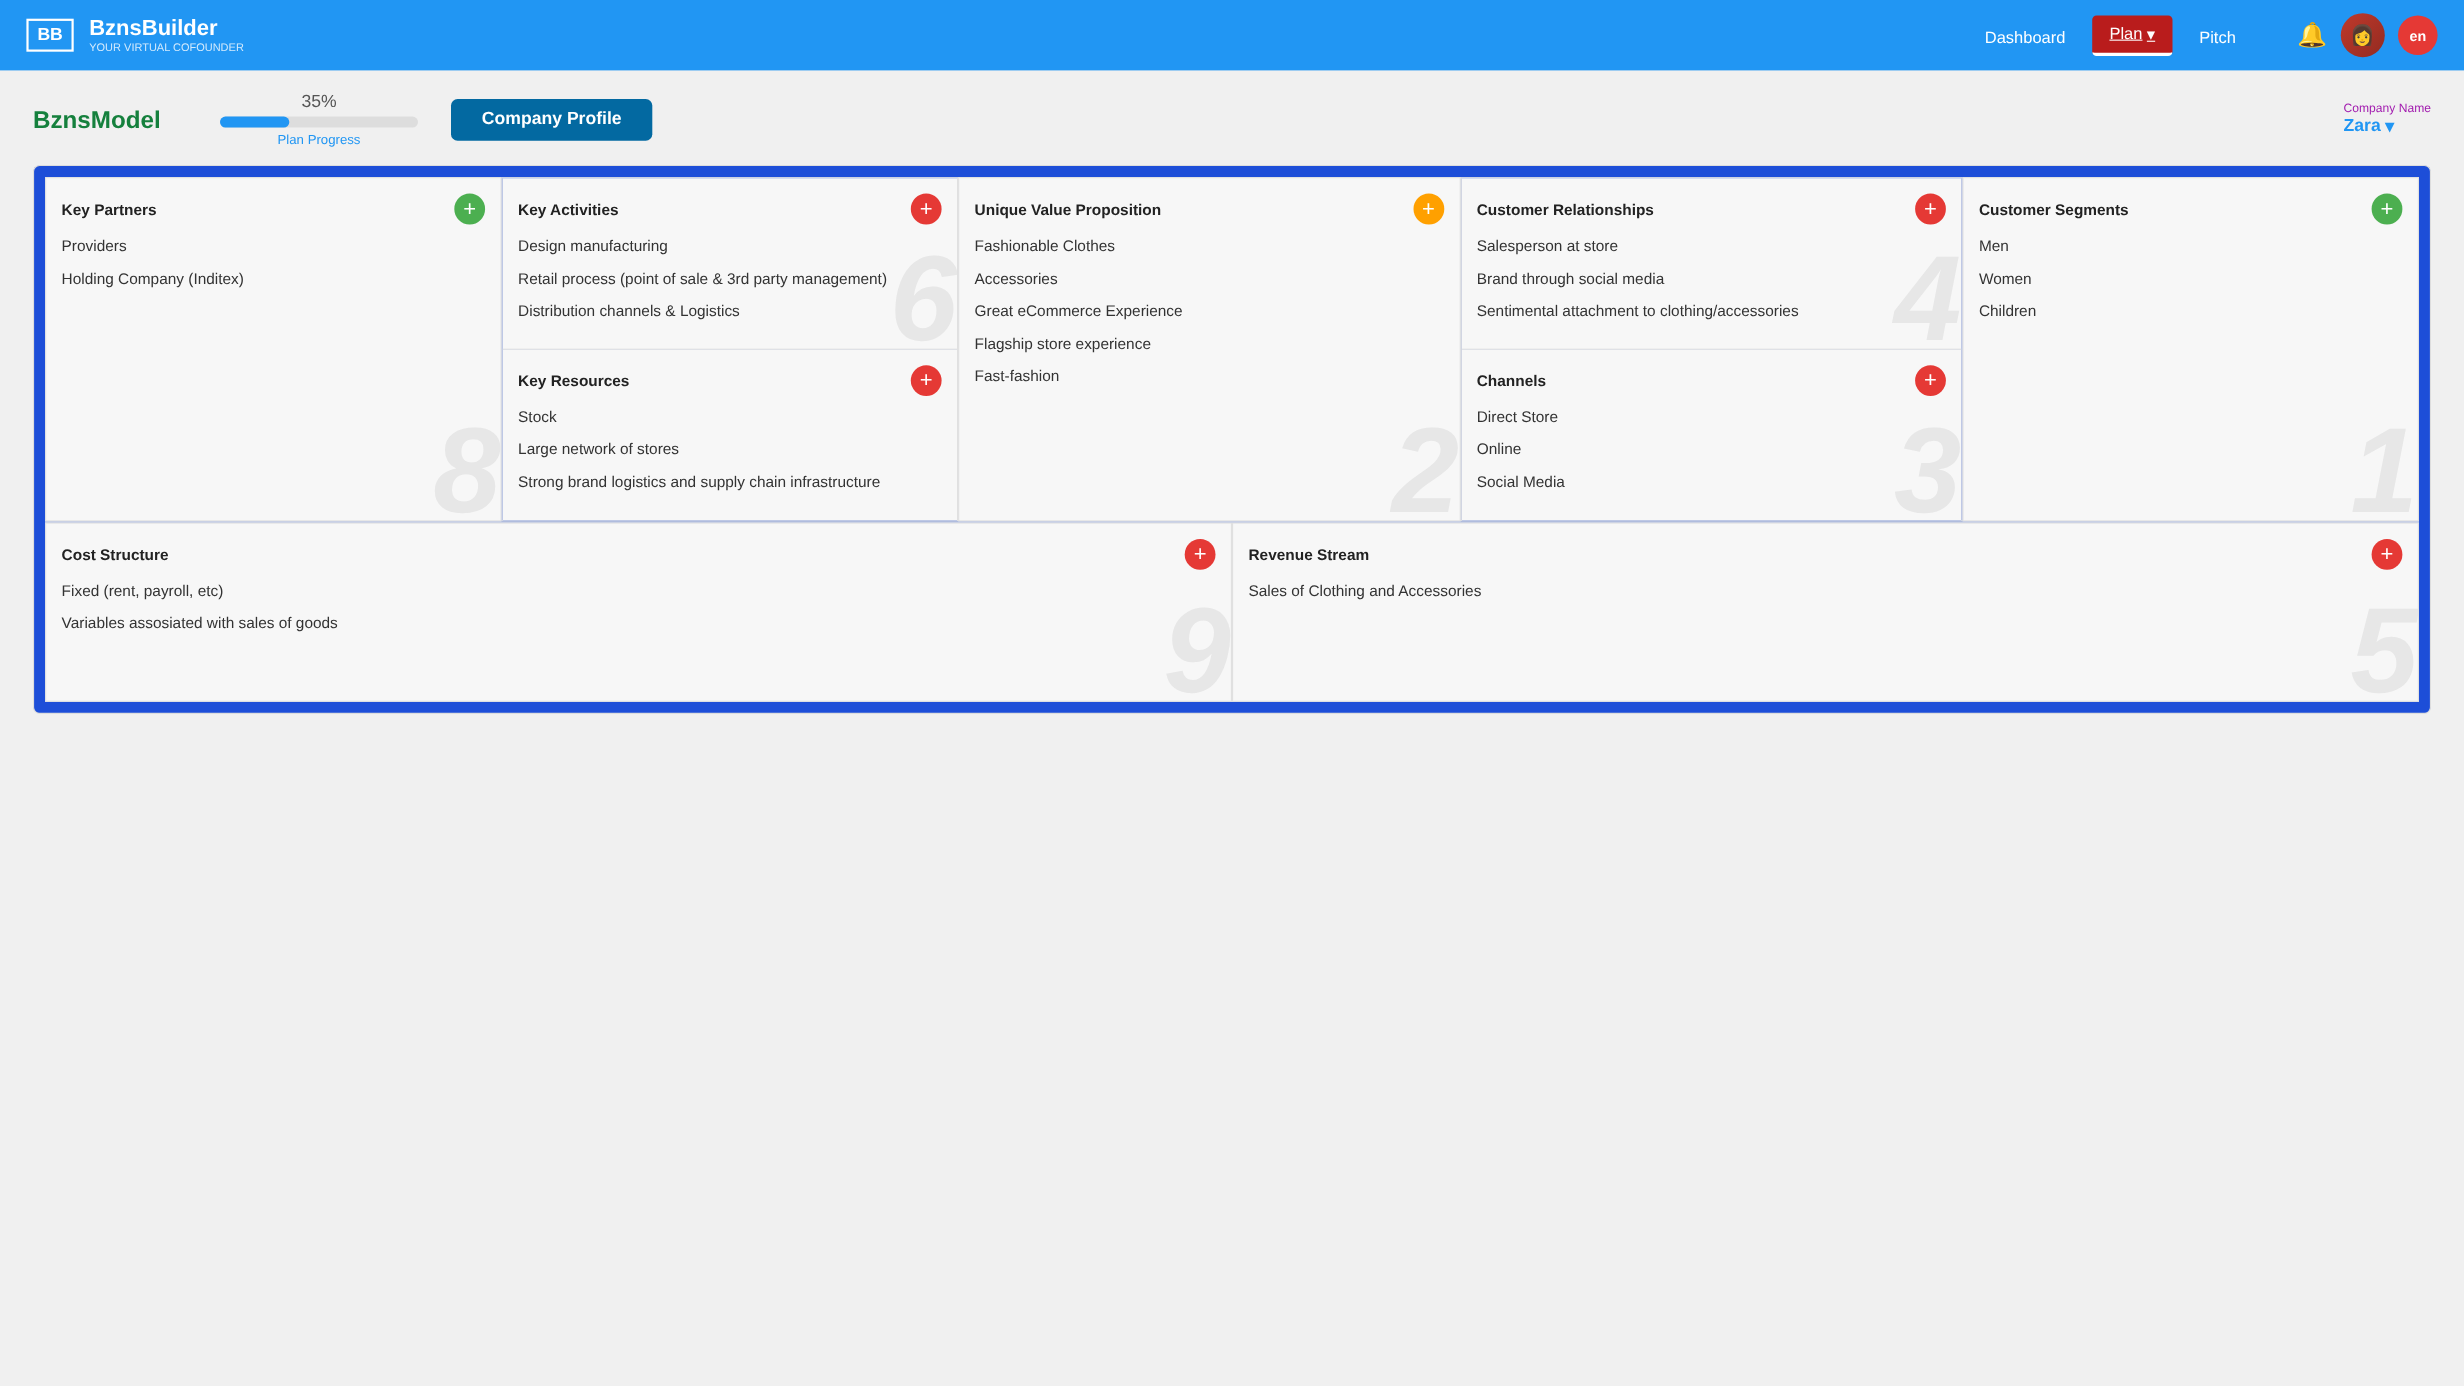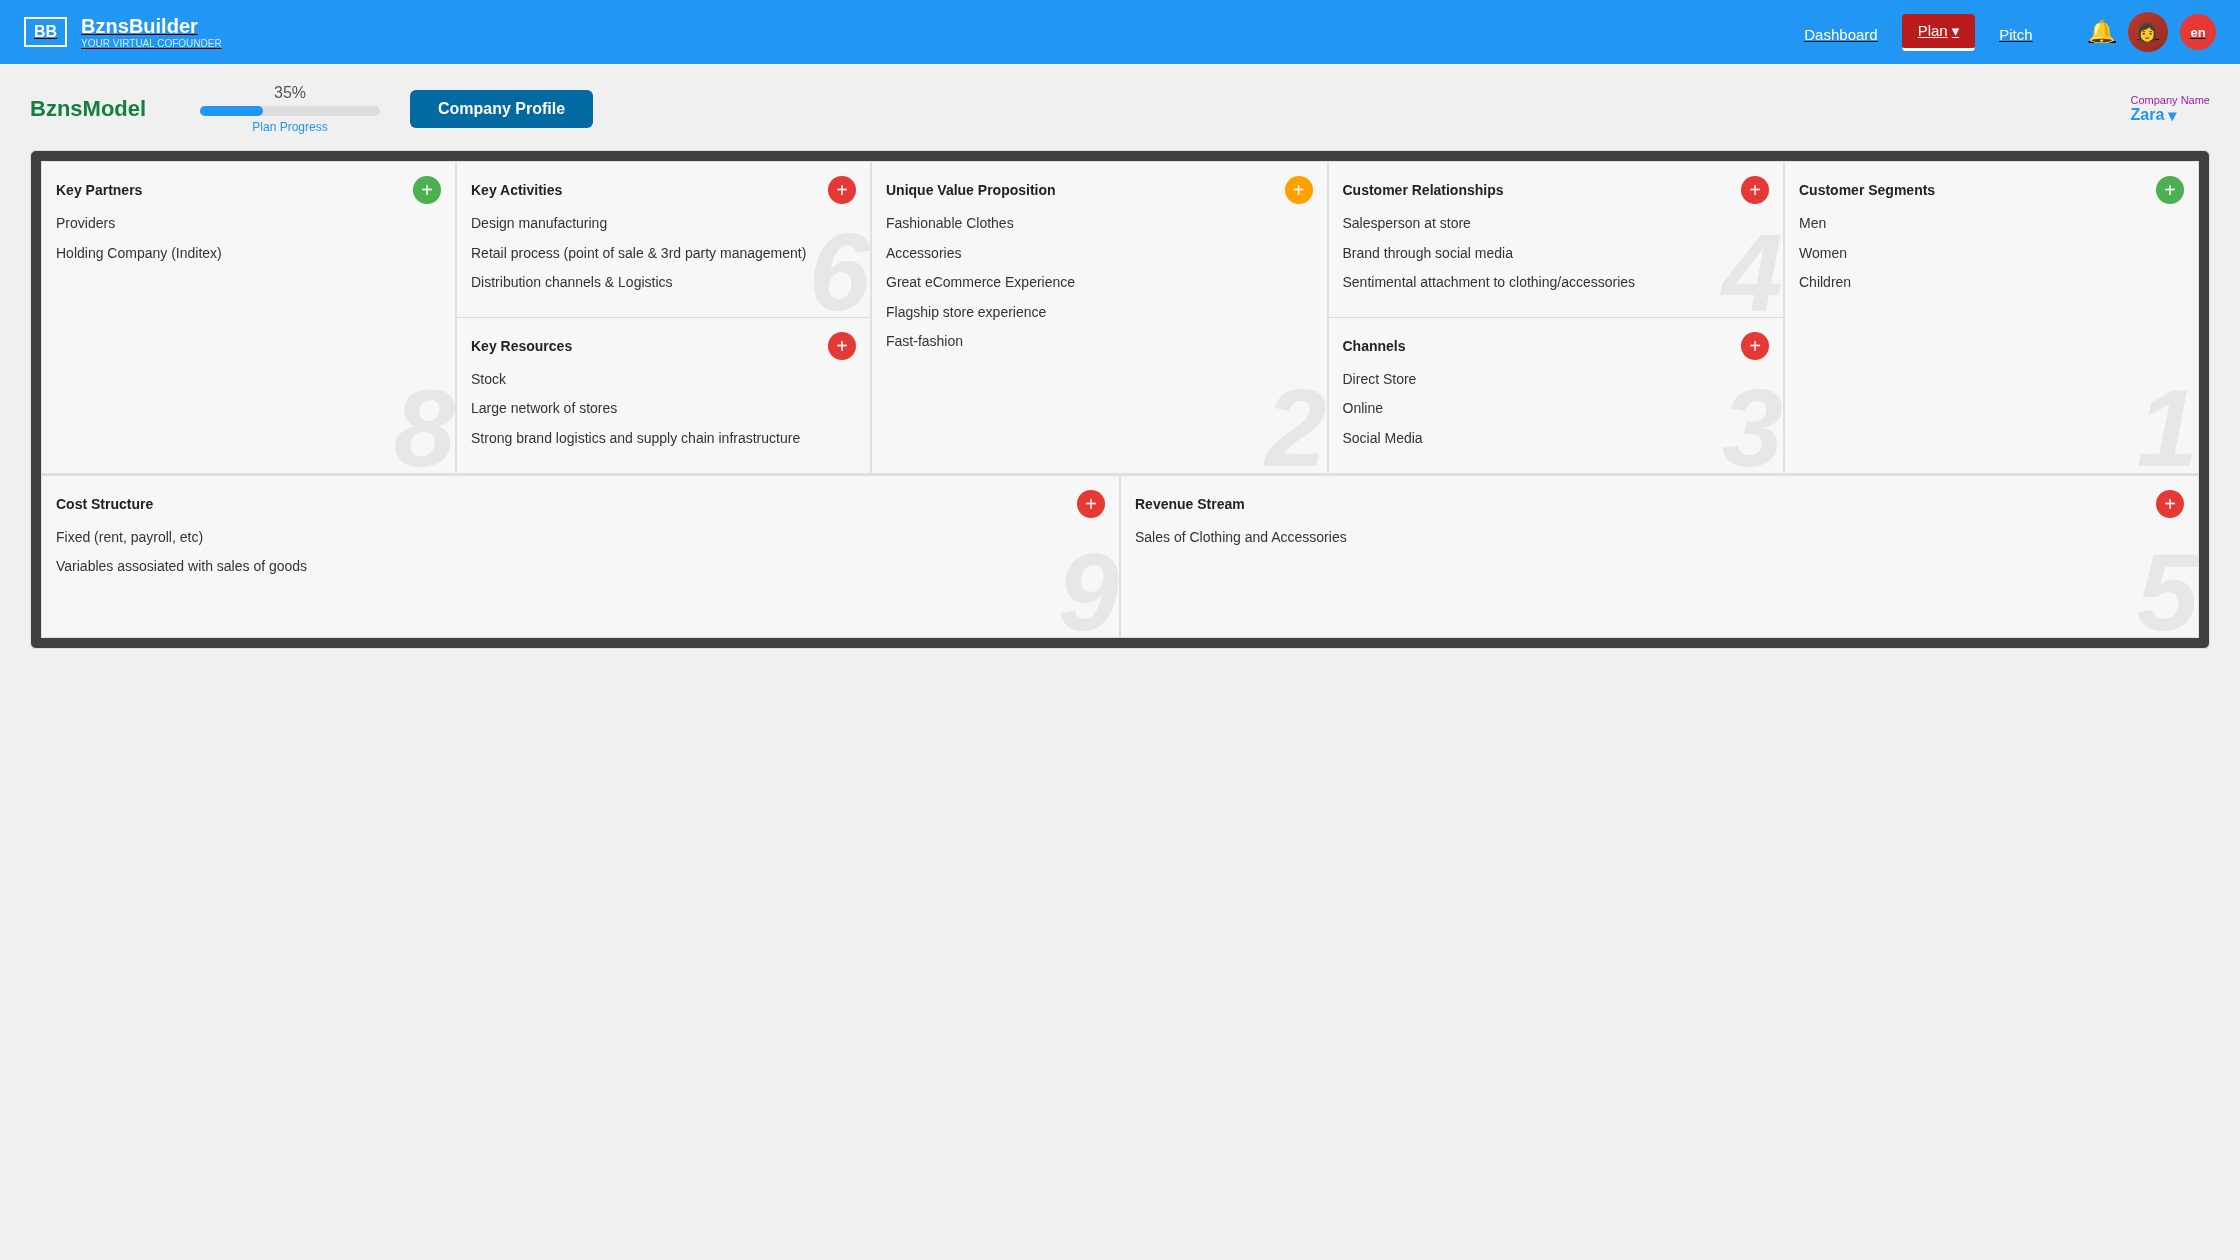--- a/index.html
+++ b/index.html
@@ -6,21 +6,20 @@
     body { font-family: Arial, sans-serif; background: #f0f0f0; min-width: 1120px; }
 
     
     .header {
       background: #2196F3;
       display: flex;
       align-items: center;
       padding: 0 24px;
       height: 64px;
       gap: 20px;
-      text-decoration: underline;
     }
     .logo-box {
       border: 2px solid white;
       color: white;
       font-weight: bold;
       font-size: 16px;
       padding: 4px 8px;
       margin-right: 8px;
     }
     .logo-text {
@@ -77,21 +76,21 @@
       border-radius: 6px;
       font-size: 16px;
       cursor: pointer;
       font-weight: bold;
     }
     .company-name-section { margin-left: auto; text-align: right; }
     .company-name-label { font-size: 11px; color: #a21caf; }
     .company-name-value { font-size: 16px; color: #2196F3; font-weight: bold; display: flex; align-items: center; gap: 4px; }
 
     
-    .canvas { background: #404040; border: 1px solid #ddd; border-radius: 6px; padding: 10px; }
+    .canvas { background: #1d4ed8; border: 1px solid #ddd; border-radius: 6px; padding: 10px; }
 
     
     .canvas-grid-top { display: grid; grid-template-columns: 1fr 1fr 1.1fr 1.1fr 1fr; gap: 0; border-bottom: 1px solid #ddd; }
     .canvas-cell { border: 1px solid #e0e0e0; background: #f7f7f7; padding: 14px 14px 14px 14px; position: relative; overflow: hidden; }
 
     .cell-header { display: flex; align-items: center; justify-content: space-between; margin-bottom: 10px; }
     .cell-title { font-size: 14px; font-weight: bold; color: #222; }
     .add-btn {
       width: 28px; height: 28px; border-radius: 50%; border: none; cursor: pointer;
       color: white; font-size: 20px; display: flex; align-items: center; justify-content: center;

